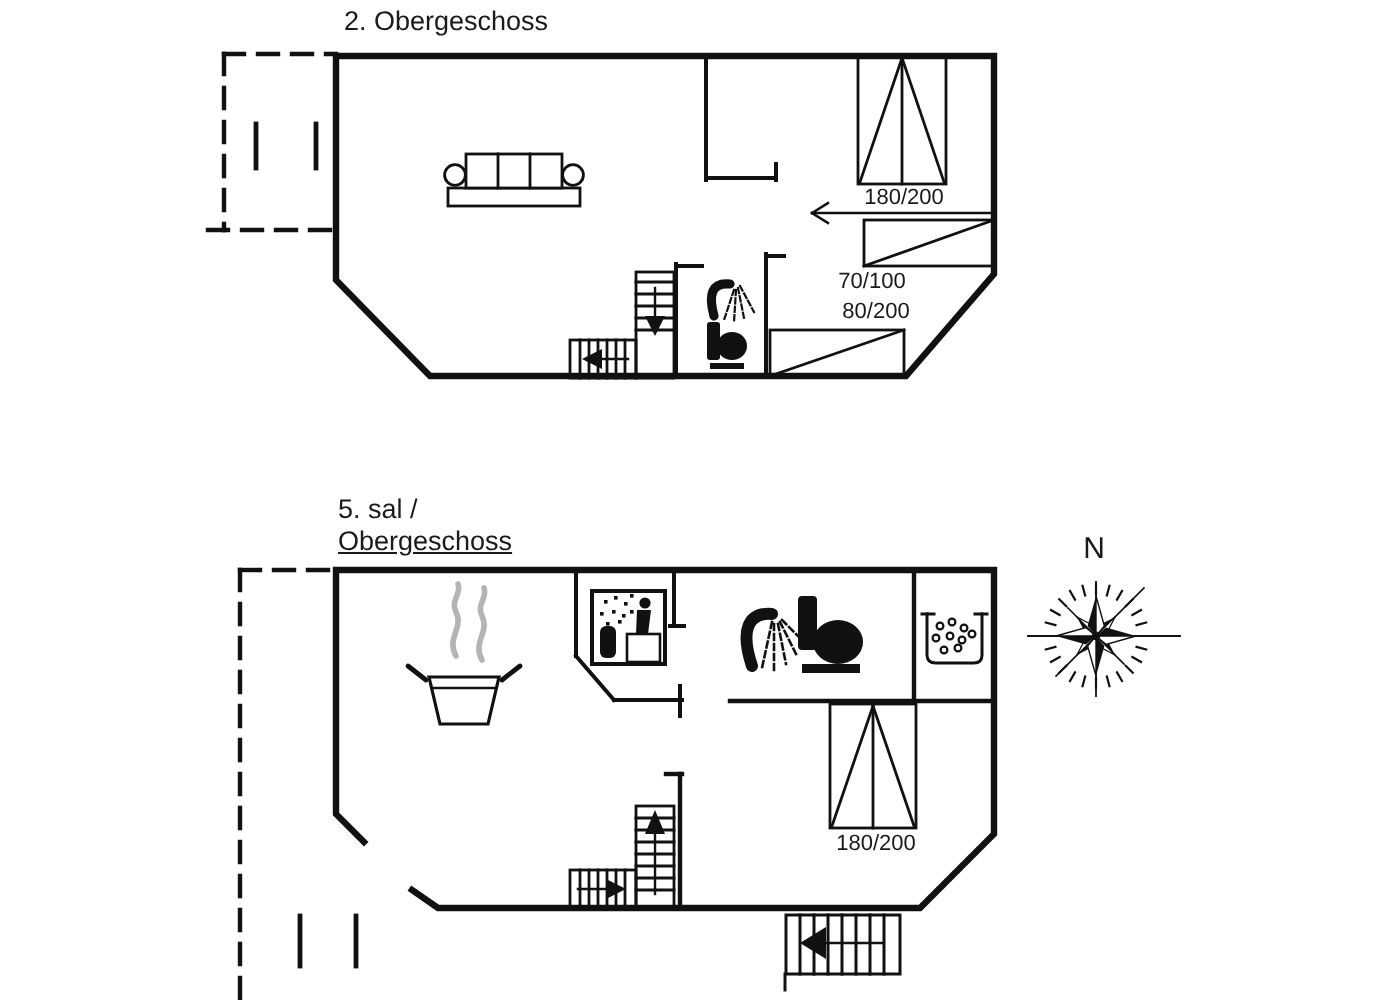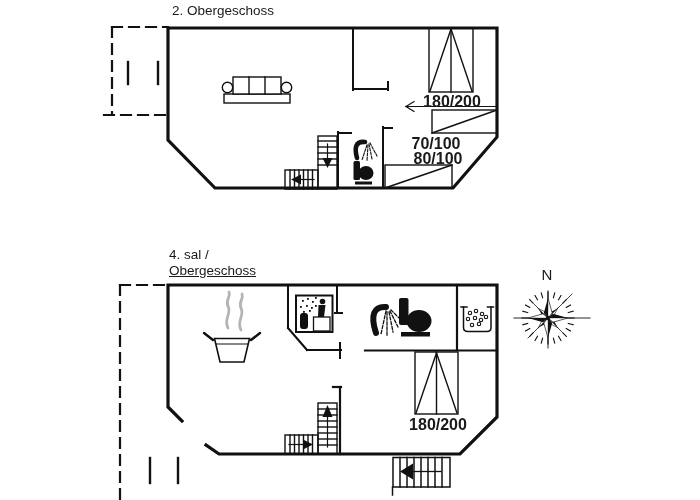--- a/index.html
+++ b/index.html
@@ -3,21 +3,21 @@
 <meta charset="utf-8">
 <style>
   html,body{margin:0;padding:0;background:#fff;}
   #canvas{
     position:relative;width:700px;height:500px;background:#ffffff;
     font-family:"Liberation Sans",sans-serif;color:#1a1a1a;overflow:hidden;padding-left:48px;
   }
   #plan-svg{position:absolute;left:0;top:0;}
   .label{position:absolute;white-space:nowrap;color:#1a1a1a;}
   .floor-title{font-size:13.5px;}
-  .dim-label{font-size:16px;transform:translateX(-50%);font-weight:bold;}
+  .dim-label{font-size:11px;transform:translateX(-50%);}
   .north-label{font-size:15px;transform:translateX(-50%);}
 </style>
 </head>
 <body>
 
 <div id="canvas">
 
   <svg id="plan-svg" width="700" height="500" viewBox="0 0 700 500" fill="none" stroke-linecap="square">
     <defs>
       <path id="ctickpair" d="M0,-26 L0,-21 M0,21 L0,26" stroke="#111" stroke-width="1.1"></path>
@@ -292,22 +292,22 @@
       <circle cx="0" cy="0" r="2.2" fill="#111" stroke="none"></circle>
     </g>
   </svg>
 
   <div class="label floor-title" style="left:172px;top:3px;">2. Obergeschoss</div>
 
   <div class="label dim-label" style="left:452px;top:93px;">180/200</div>
 
   <div class="label dim-label" style="left:436px;top:135px;">70/100</div>
 
-  <div class="label dim-label" style="left:438px;top:150px;">80/100</div>
-
-  <div class="label floor-title" style="left:169px;top:247px;">4. sal /</div>
+  <div class="label dim-label" style="left:438px;top:150px;">80/200</div>
+
+  <div class="label floor-title" style="left:169px;top:247px;">5. sal /</div>
 
   <div class="label floor-title" style="left:169px;top:263px;text-decoration:underline;">Obergeschoss</div>
 
   <div class="label dim-label" style="left:438px;top:416px;">180/200</div>
 
   <div class="label north-label" style="left:547px;top:266px;">N</div>
 </div>
 
 </body></html>

